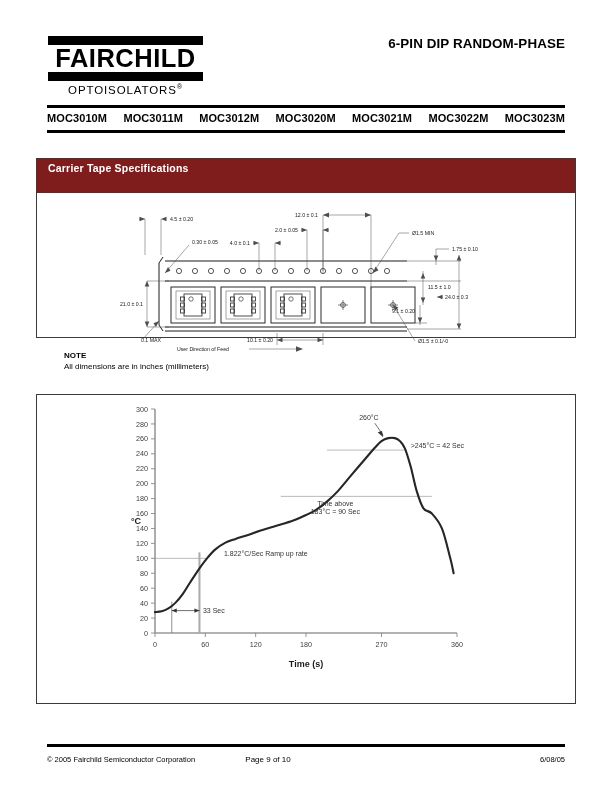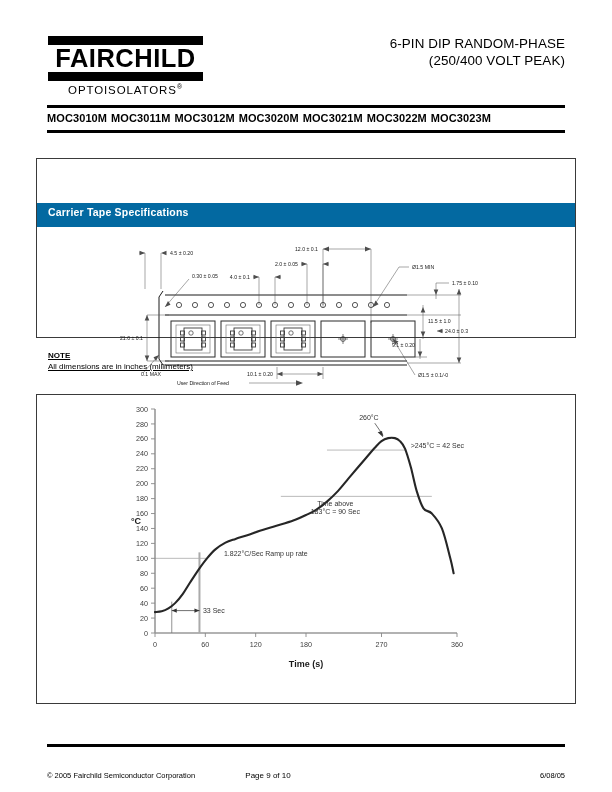--- a/index.html
+++ b/index.html
@@ -56,37 +56,37 @@
     width: 155px;
     margin-top: 2px;
   }
   #logo-sub sup { font-size: 7px; }
 
   #title-block {
     position: absolute;
     right: 47px;
     top: 36px;
     text-align: right;
-    font-weight: normal;
+    font-weight: bold;
     font-size: 13.4px;
     line-height: 16.5px;
     letter-spacing: 0.1px;
   }
 
   
   #partnum-rule-top {
     position: absolute;
     left: 47px; top: 105px;
     width: 518px; height: 3px;
     background: #000000;
   }
   #partnum-row {
     position: absolute;
     left: 47px; top: 112px;
-    width: 444px;
+    width: 518px;
     display: flex;
     justify-content: space-between;
     font-weight: bold;
     font-size: 11px;
     letter-spacing: 0.1px;
   }
   #partnum-rule-bottom {
     position: absolute;
     left: 47px; top: 130px;
     width: 518px; height: 3px;
@@ -94,66 +94,63 @@
   }
 
   
   .panel {
     position: absolute;
     border: 1px solid #3a3a3a;
     background: #ffffff;
     box-sizing: border-box;
   }
   .panel-header {
-    background: #0369a1;
+    background: #7f1d1d;
     color: #ffffff;
     font-weight: bold;
     font-size: 10.5px;
     padding: 4px 0 4px 11px;
     letter-spacing: 0.2px;
-    height: 24px;
+    height: 34px;
     box-sizing: border-box;
     line-height: 11px;
-    margin-top: 44px;
   }
 
   #panel-carrier {
     left: 36px; top: 158px;
     width: 540px; height: 180px;
   }
   #panel-reflow {
     left: 36px; top: 394px;
     width: 540px; height: 310px;
   }
 
   
   #note-block {
     position: absolute;
-    left: 48px; top: 350px;
+    left: 64px; top: 350px;
     font-size: 8px;
     line-height: 11px;
-    text-decoration: underline;
   }
   #note-title { font-weight: bold; font-size: 8px; }
 
   
   #footer-rule {
     position: absolute;
     left: 47px; top: 744px;
     width: 518px; height: 2.5px;
     background: #000000;
   }
   #footer {
     position: absolute;
     left: 47px; top: 755px;
     width: 518px;
     display: flex;
     justify-content: space-between;
     font-size: 7.5px;
-    margin-top: 16px;
   }
   #footer-center { position: absolute; left: 0; width: 442px; text-align: center; font-size: 8px;}
   .footer-item { white-space: nowrap; }
 
   
   svg text {
     font-family: "Liberation Sans", sans-serif;
     fill: #1a1a1a;
   }
   .dimtxt { font-size: 5.2px; }
@@ -176,21 +173,20 @@
 
     <div id="logo-block">
       <div class="logo-bar"></div>
       <div id="logo-wordmark">FAIRCHILD</div>
       <div class="logo-bar"></div>
       <div id="logo-sub"><span>OPTOISOLATORS</span><sup>®</sup></div>
     </div>
 
     <div id="title-block">
       <div>6-PIN DIP RANDOM-PHASE</div>
-      <div>(250/400 VOLT PEAK)</div>
     </div>
   </div>
 
   <div id="partnum-rule-top"></div>
   <div id="partnum-row">
     <span>MOC3010M</span>
     <span>MOC3011M</span>
     <span>MOC3012M</span>
     <span>MOC3020M</span>
     <span>MOC3021M</span>

